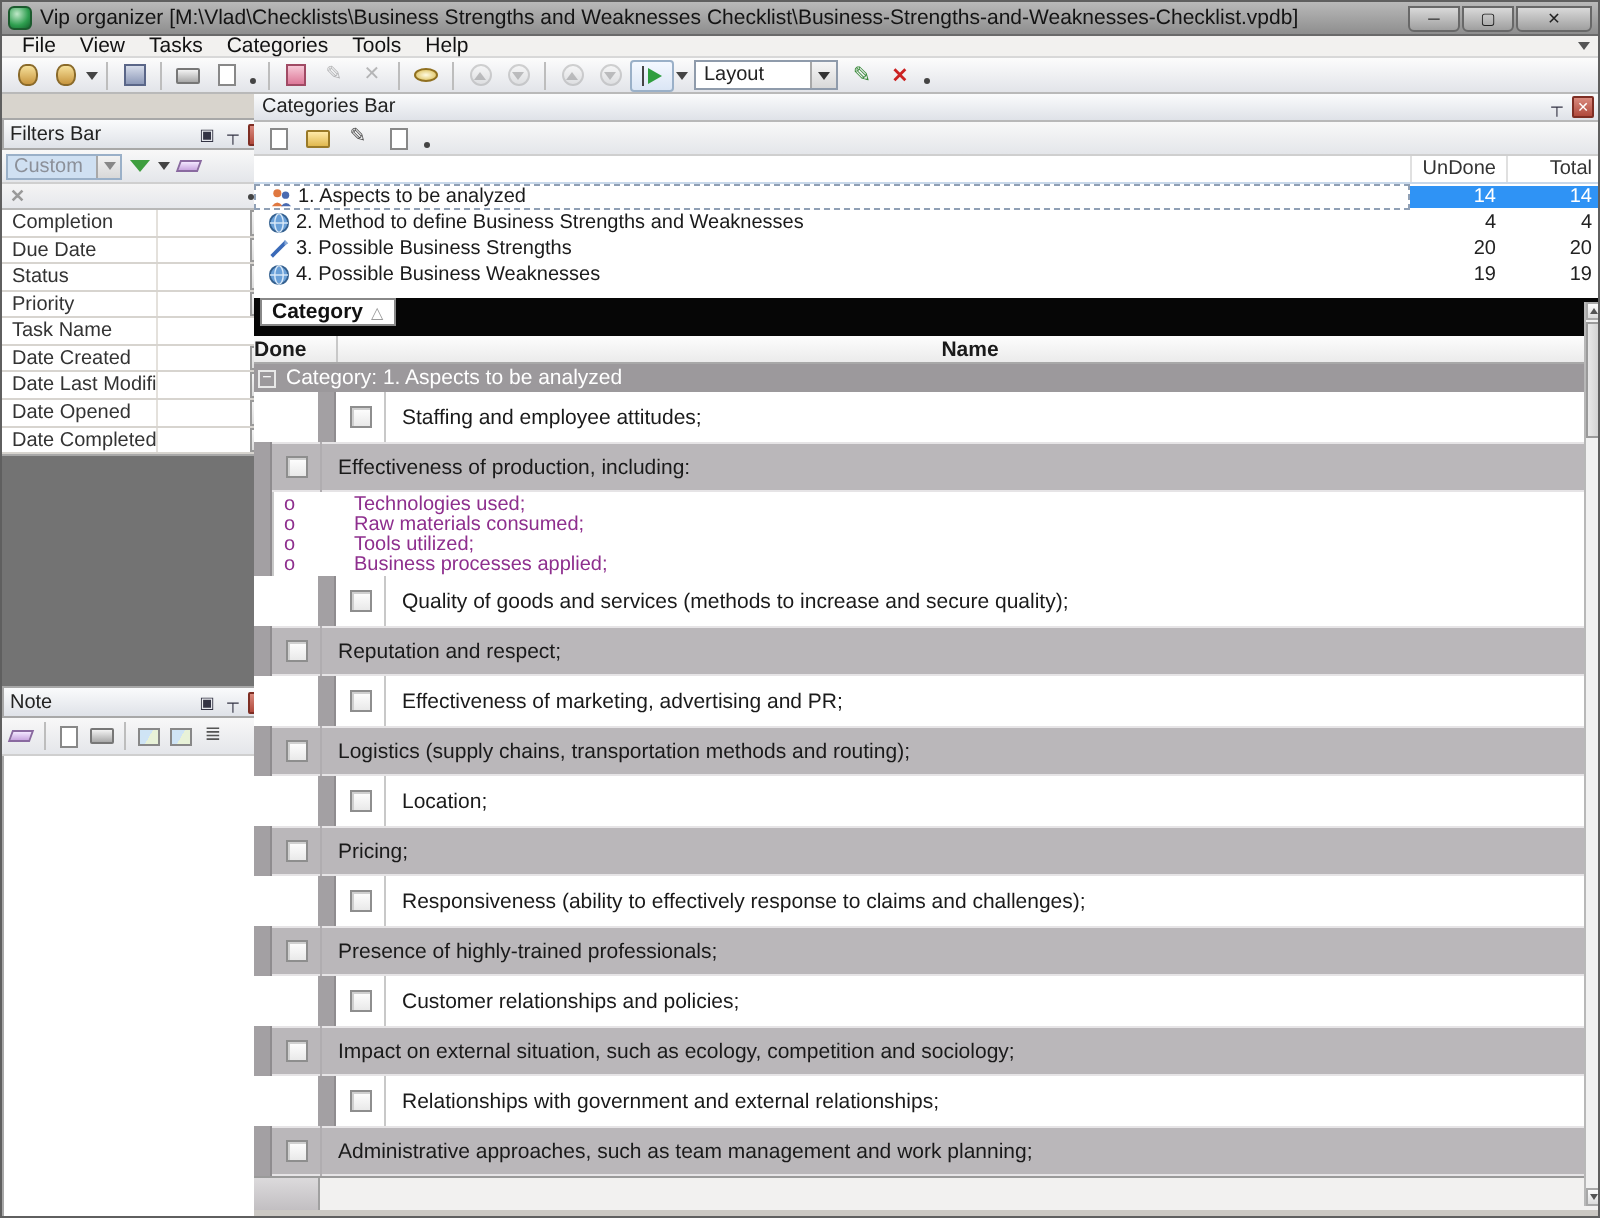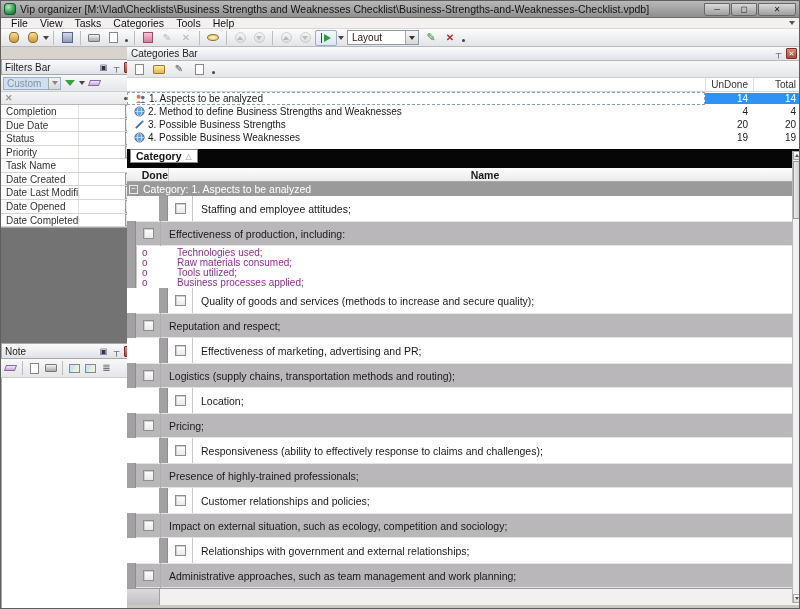--- a/index.html
+++ b/index.html
@@ -114,21 +114,21 @@
 
   
   .maingrid { position:absolute; left:0; top:102px; width:100%; height:461px; background:#cfcfcf;
     display:flex; flex-direction:column; }
   .groupband { height:19px; background:#060606; display:flex; align-items:flex-start; padding-left:3px; }
   .groupbox { background:#fff; border:1px solid #888; height:14px; display:flex; align-items:center;
     padding:0 5px; gap:4px; font-weight:bold; font-size:10.5px; color:#111; }
   .sortmark { color:#9a9a9a; font-size:8px; font-weight:normal; }
   .colhdr { height:14px; background:linear-gradient(#fdfdfd,#ebebeb); border-bottom:1px solid #a8a8a8;
     display:flex; font-weight:bold; font-size:10.5px; }
-  .colhdr .c-done { width:42px; text-align:right; border-right:1px solid #c8c8c8; padding-top:1px; }
+  .colhdr .c-done { width:42px; text-align:left; border-right:1px solid #c8c8c8; padding-top:1px; }
   .colhdr .c-name { flex:1; text-align:center; padding-top:1px; }
   .grouprow { height:14px; background:#9c999c; color:#fff; display:flex; align-items:center; gap:5px;
     padding-left:2px; font-size:10.5px; }
   .collapsebox { width:9px; height:9px; border:1px solid #e8e8e8; background:#9c999c; color:#fff;
     display:flex; align-items:center; justify-content:center; font-size:8px; line-height:1; }
   .trow { height:25px; display:flex; align-items:stretch; }
   .trow.w { background:#fff;padding-left:32px; }
   .trow.g { background:#bab7ba; box-shadow:inset 0 1px 0 #e6e4e6, inset 0 -1px 0 #e6e4e6; }
   .strip { width:9px; background:#a3a0a3; border-right:1px solid #8f8c8f; flex:0 0 auto; }
   .donecell { width:24px; display:flex; align-items:center; justify-content:center; flex:0 0 auto; }

